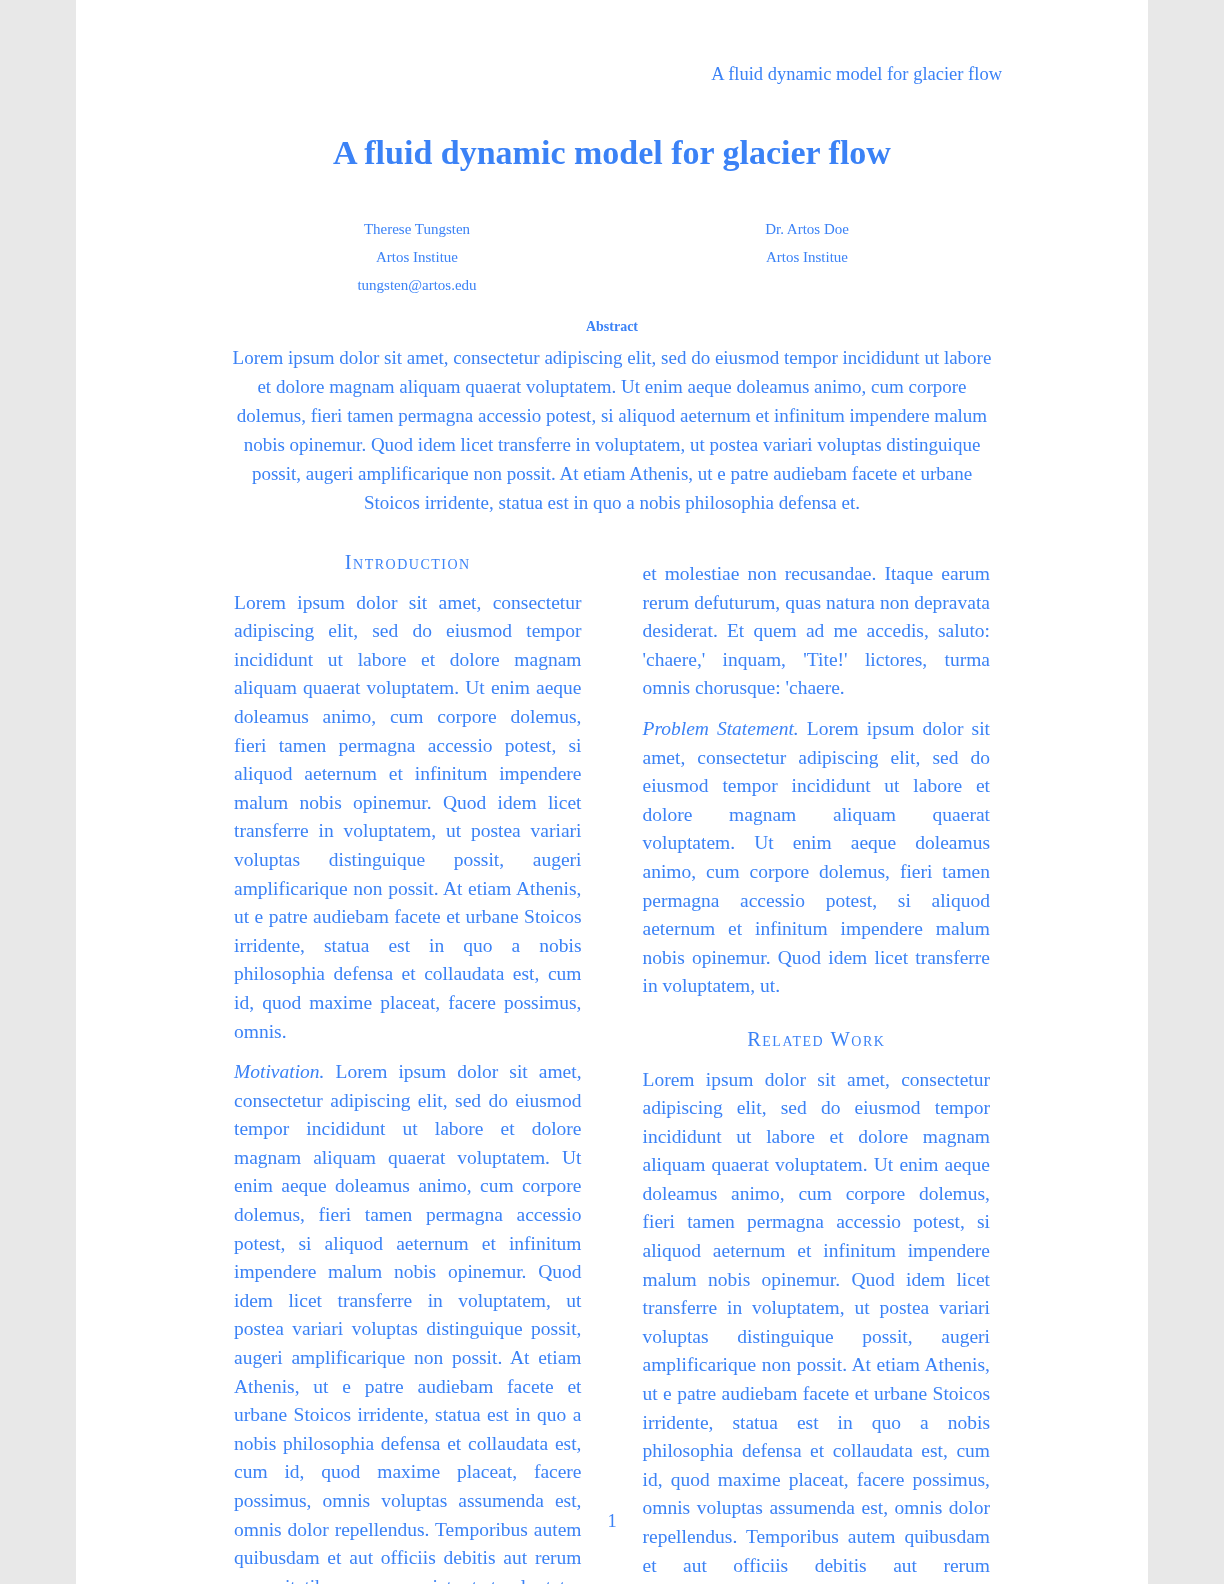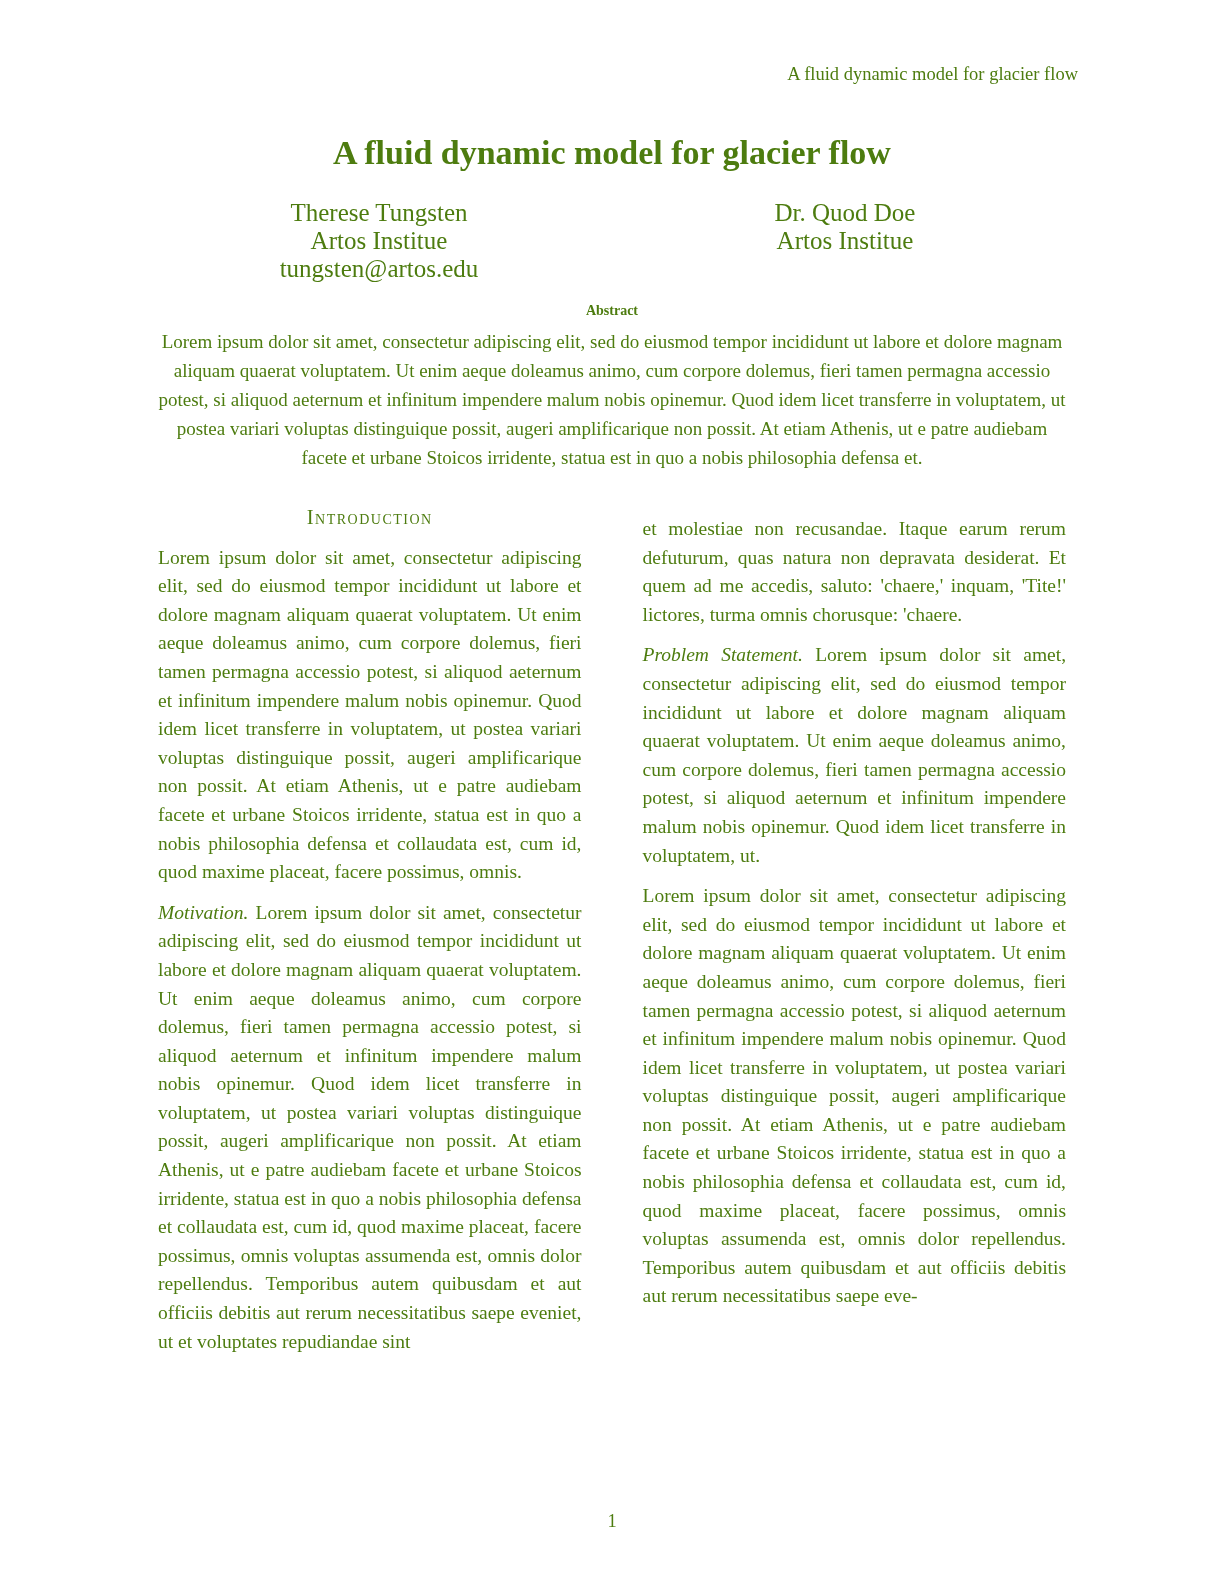--- a/index.html
+++ b/index.html
@@ -2,25 +2,25 @@
 <html><head>
 <meta charset="utf-8">
 <style>
   html, body {
     margin: 0;
     padding: 0;
     background: #e8e8e8;
   }
   .page {
     position: relative;
-    width: 1224px;
+    width: 1072px;
     height: 1584px;
     margin: 0 auto;
     background: #ffffff;
-    color: #4d7c0f;
+    color: #3b82f6;
     font-family: "Liberation Serif", "DejaVu Serif", serif;
     box-sizing: border-box;
     padding: 0 146px;
     overflow: hidden;
   }
   .running-head {
     padding-top: 62px;
     text-align: right;
     font-size: 18.5px;
     line-height: 24px;
@@ -32,22 +32,23 @@
     line-height: 42px;
     font-weight: 700;
   }
   .authors {
     display: flex;
     margin-top: 25px;
   }
   .author {
     flex: 1;
     text-align: center;
-    font-size: 25px;
+    font-size: 15px;
     line-height: 28px;
+    margin-top: 16px;
   }
   .abstract-heading {
     margin-top: 15px;
     text-align: center;
     font-size: 14px;
     font-weight: 700;
     line-height: 26px;
   }
   .abstract-text {
     margin: 3px 6px 0 6px;
@@ -106,40 +107,41 @@
 
   <h1 class="paper-title">A fluid dynamic model for glacier flow</h1>
 
   <div class="authors">
     <div class="author">
       <div>Therese Tungsten</div>
       <div>Artos Institue</div>
       <div>tungsten@artos.edu</div>
     </div>
     <div class="author">
-      <div>Dr. Quod Doe</div>
+      <div>Dr. Artos Doe</div>
       <div>Artos Institue</div>
     </div>
   </div>
 
   <div class="abstract-heading">Abstract</div>
 
   <p class="abstract-text">Lorem ipsum dolor sit amet, consectetur adipiscing elit, sed do eiusmod tempor incididunt ut labore et dolore magnam aliquam quaerat voluptatem. Ut enim aeque doleamus animo, cum corpore dolemus, fieri tamen permagna accessio potest, si aliquod aeternum et infinitum impendere malum nobis opinemur. Quod idem licet transferre in voluptatem, ut postea variari voluptas distinguique possit, augeri amplificarique non possit. At etiam Athenis, ut e patre audiebam facete et urbane Stoicos irridente, statua est in quo a nobis philosophia defensa et.</p>
 
   <div class="columns">
 
     <div class="col">
       <h2 class="section-heading">Introduction</h2>
       <p>Lorem ipsum dolor sit amet, consectetur adipiscing elit, sed do eiusmod tempor incididunt ut labore et dolore magnam aliquam quaerat voluptatem. Ut enim aeque doleamus animo, cum corpore dolemus, fieri tamen permagna accessio potest, si aliquod aeternum et infinitum impendere malum nobis opinemur. Quod idem licet transferre in voluptatem, ut postea variari voluptas distinguique possit, augeri amplificarique non possit. At etiam Athenis, ut e patre audiebam facete et urbane Stoicos irridente, statua est in quo a nobis philosophia defensa et collaudata est, cum id, quod maxime placeat, facere possimus, omnis.</p>
       <p><span class="lead">Motivation.</span> <span>Lorem ipsum dolor sit amet, consectetur adipiscing elit, sed do eiusmod tempor incididunt ut labore et dolore magnam aliquam quaerat voluptatem. Ut enim aeque doleamus animo, cum corpore dolemus, fieri tamen permagna accessio potest, si aliquod aeternum et infinitum impendere malum nobis opinemur. Quod idem licet transferre in voluptatem, ut postea variari voluptas distinguique possit, augeri amplificarique non possit. At etiam Athenis, ut e patre audiebam facete et urbane Stoicos irridente, statua est in quo a nobis philosophia defensa et collaudata est, cum id, quod maxime placeat, facere possimus, omnis voluptas assumenda est, omnis dolor repellendus. Temporibus autem quibusdam et aut officiis debitis aut rerum necessitatibus saepe eveniet, ut et voluptates repudiandae sint</span></p>
     </div>
 
     <div class="col">
       <p>et molestiae non recusandae. Itaque earum rerum defuturum, quas natura non depravata desiderat. Et quem ad me accedis, saluto: 'chaere,' inquam, 'Tite!' lictores, turma omnis chorusque: 'chaere.</p>
       <p><span class="lead">Problem Statement.</span> <span>Lorem ipsum dolor sit amet, consectetur adipiscing elit, sed do eiusmod tempor incididunt ut labore et dolore magnam aliquam quaerat voluptatem. Ut enim aeque doleamus animo, cum corpore dolemus, fieri tamen permagna accessio potest, si aliquod aeternum et infinitum impendere malum nobis opinemur. Quod idem licet transferre in voluptatem, ut.</span></p>
+      <h2 class="section-heading">Related Work</h2>
       <p>Lorem ipsum dolor sit amet, consectetur adipiscing elit, sed do eiusmod tempor incididunt ut labore et dolore magnam aliquam quaerat voluptatem. Ut enim aeque doleamus animo, cum corpore dolemus, fieri tamen permagna accessio potest, si aliquod aeternum et infinitum impendere malum nobis opinemur. Quod idem licet transferre in voluptatem, ut postea variari voluptas distinguique possit, augeri amplificarique non possit. At etiam Athenis, ut e patre audiebam facete et urbane Stoicos irridente, statua est in quo a nobis philosophia defensa et collaudata est, cum id, quod maxime placeat, facere possimus, omnis voluptas assumenda est, omnis dolor repellendus. Temporibus autem quibusdam et aut officiis debitis aut rerum necessitatibus saepe eve-</p>
     </div>
 
   </div>
 
   <div class="page-number">1</div>
 
 </div>
 
 </body></html>

